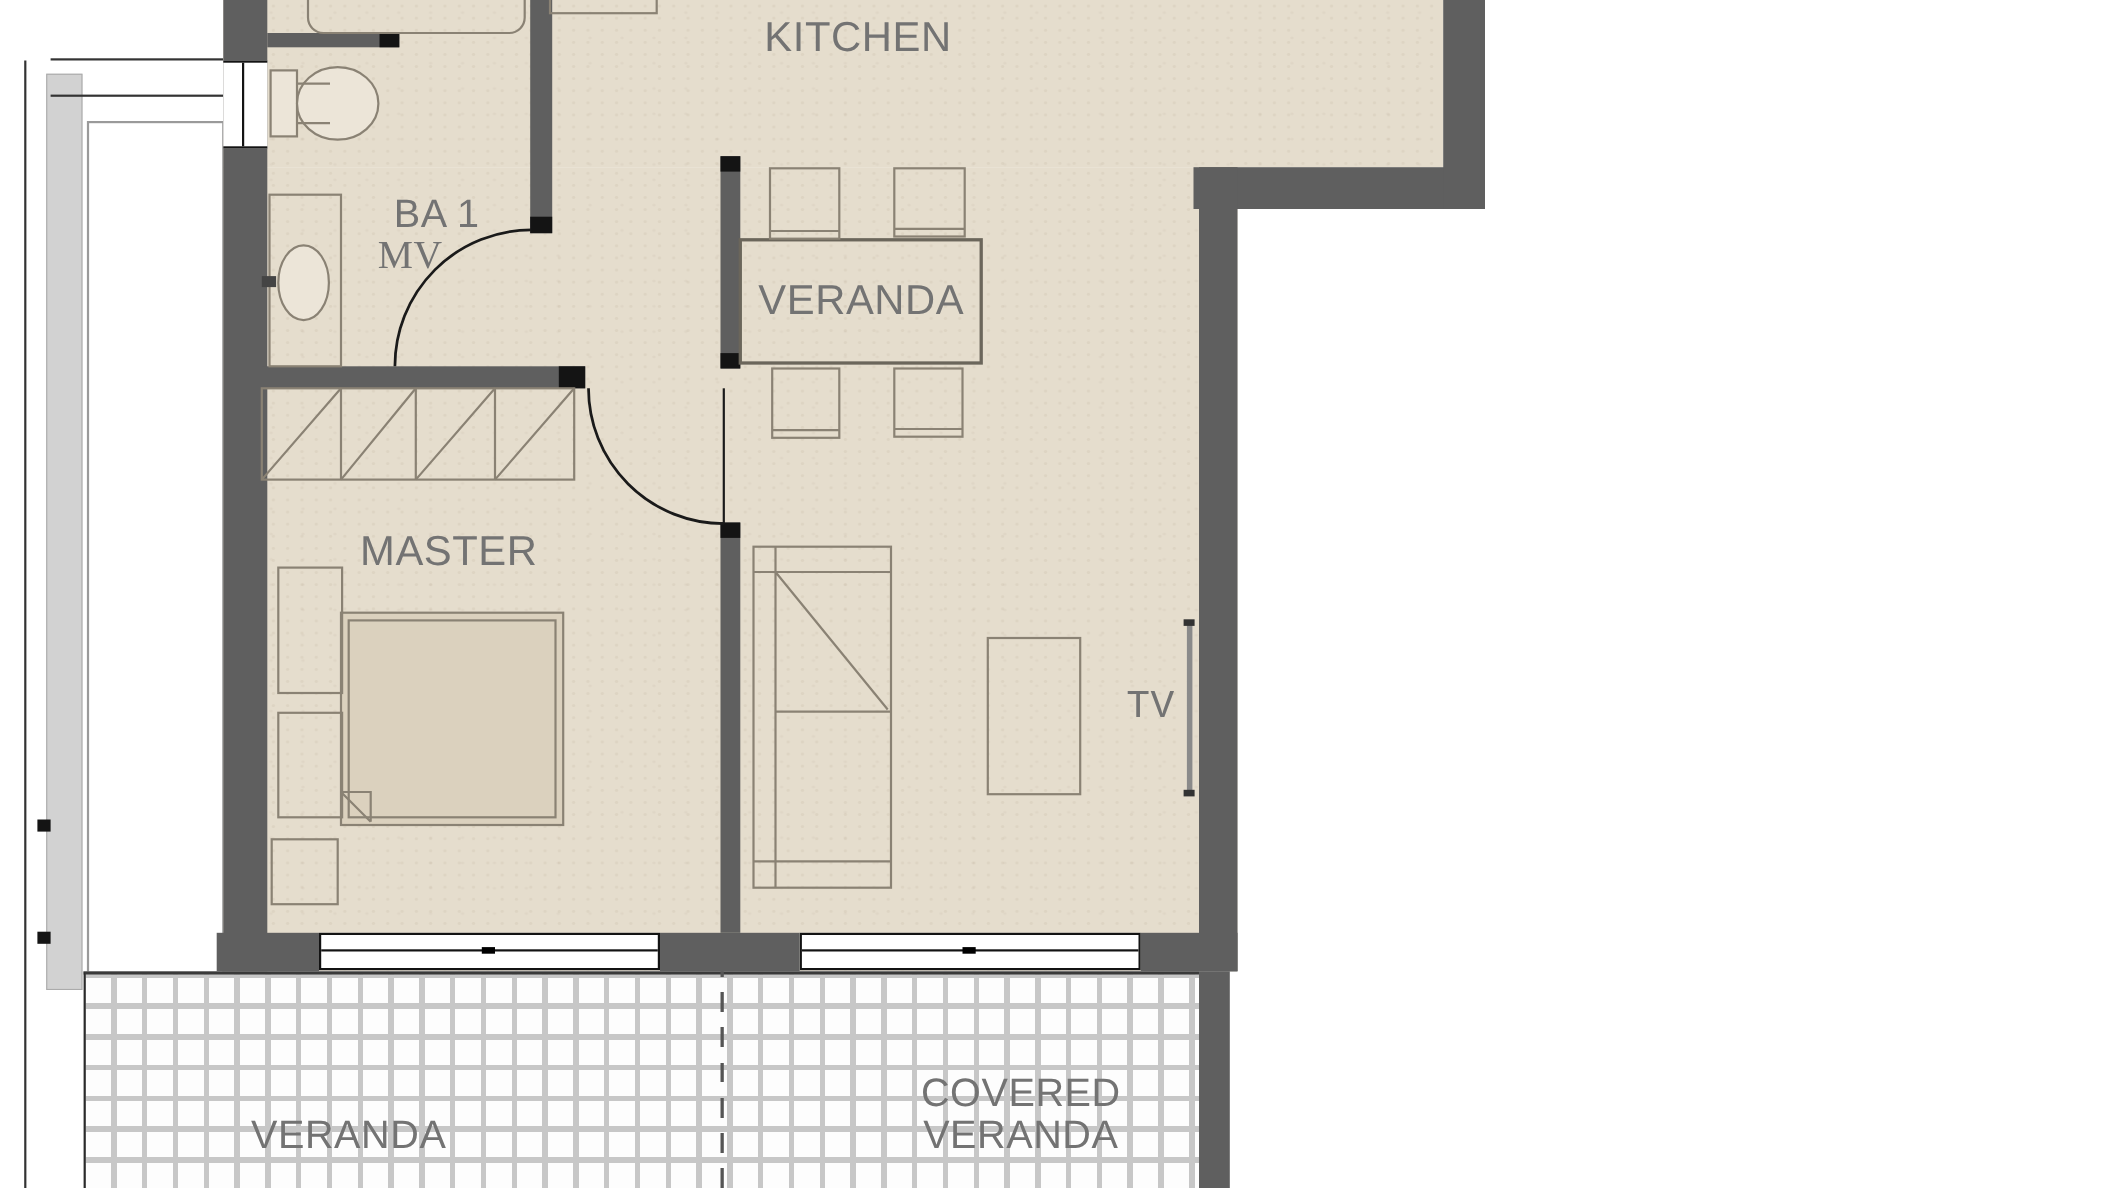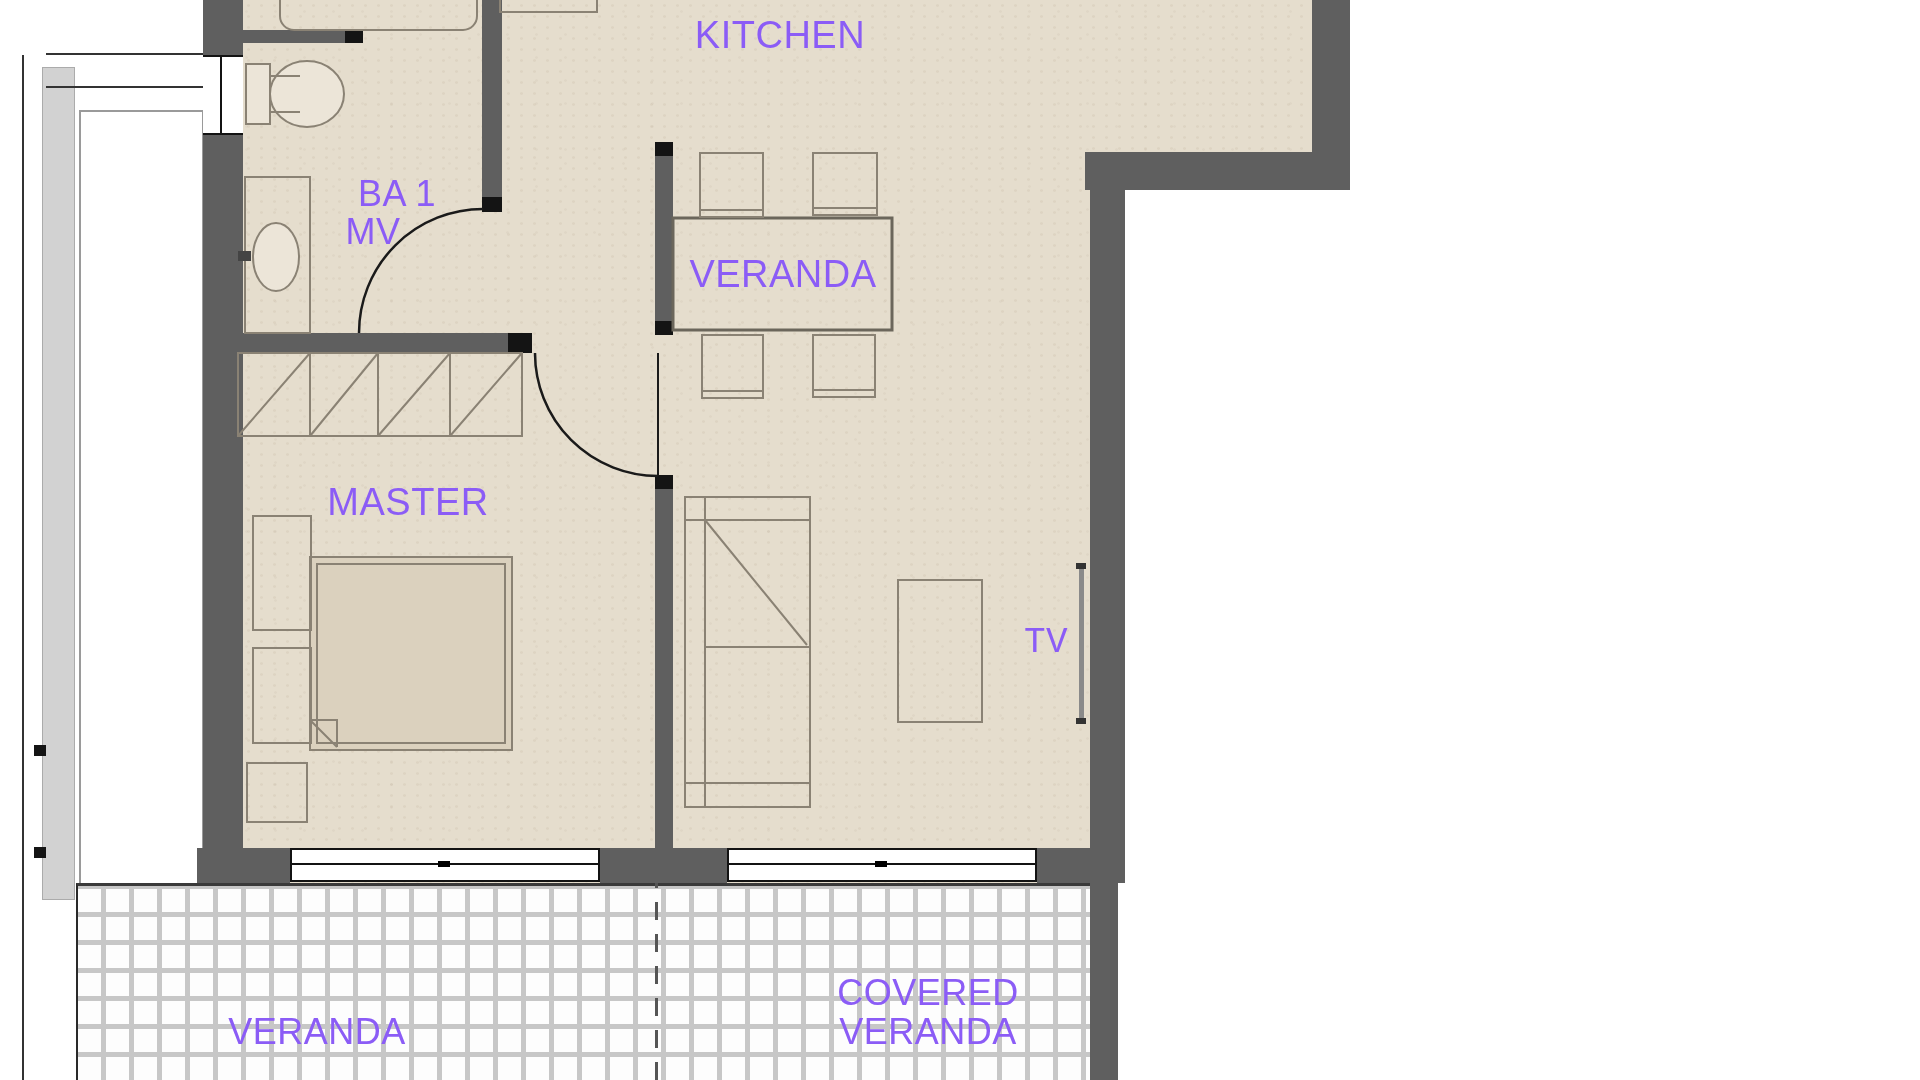--- a/index.html
+++ b/index.html
@@ -13,21 +13,21 @@
     background-color:#e5ddcd;
     background-image:
       radial-gradient(rgba(150,130,100,0.10) 1px, transparent 2px),
       radial-gradient(rgba(120,100,80,0.06) 1px, transparent 2px);
     background-size:13px 11px, 29px 23px;
   }
   .wall{position:absolute;background:#5f5f5f;}
   .cap{position:absolute;background:#141414;}
   .lbl{
     position:absolute;transform:translate(-50%,-50%);
-    color:#8b5cf6;white-space:nowrap;letter-spacing:0.5px;
+    color:#737373;white-space:nowrap;letter-spacing:0.5px;
   }
   .f38{font-size:38px;} .f36{font-size:36px;}
   .window{position:absolute;background:#ffffff;border:2px solid #131313;box-sizing:border-box;}
   .winmid{position:absolute;left:0;right:0;top:13px;height:2px;background:#131313;}
   .wintick{position:absolute;width:12px;height:6px;background:#000;}
   .veranda{
     position:absolute;left:76px;top:883px;width:1014px;height:197px;
     background-color:#fdfdfd;
     background-image:
       repeating-linear-gradient(90deg, transparent 0 23px, #c7c7c7 23px 28px),
@@ -160,21 +160,21 @@
 
     <g stroke="#1a1a1a" stroke-width="2.5" fill="none">
       <path d="M483,209 A124,124 0 0 0 359,333"></path>
       <path d="M535,353 A123,123 0 0 0 658,476"></path>
       <path d="M658,353 V476" stroke-width="2"></path>
     </g>
   </svg>
 
   <div class="lbl f38" style="left:780px;top:35px;">KITCHEN</div>
   <div class="lbl f36" style="left:374px;top:194px;margin-left:23px;">BA 1</div>
-  <div class="lbl f36" style="left:373px;top:232px;">MV</div>
+  <div class="lbl f36" style="left:373px;top:232px;font-family:Liberation Serif, serif;">MV</div>
   <div class="lbl f38" style="left:783px;top:274px;">VERANDA</div>
   <div class="lbl f38" style="left:408px;top:502px;">MASTER</div>
   <div class="lbl f36" style="left:1046px;top:642px;font-family:Liberation Mono, monospace;">TV</div>
   <div class="lbl f36" style="left:317px;top:1032px;">VERANDA</div>
   <div class="lbl f36" style="left:928px;top:993px;">COVERED</div>
   <div class="lbl f36" style="left:928px;top:1032px;">VERANDA</div>
 
 </div>
 
 </body></html>

